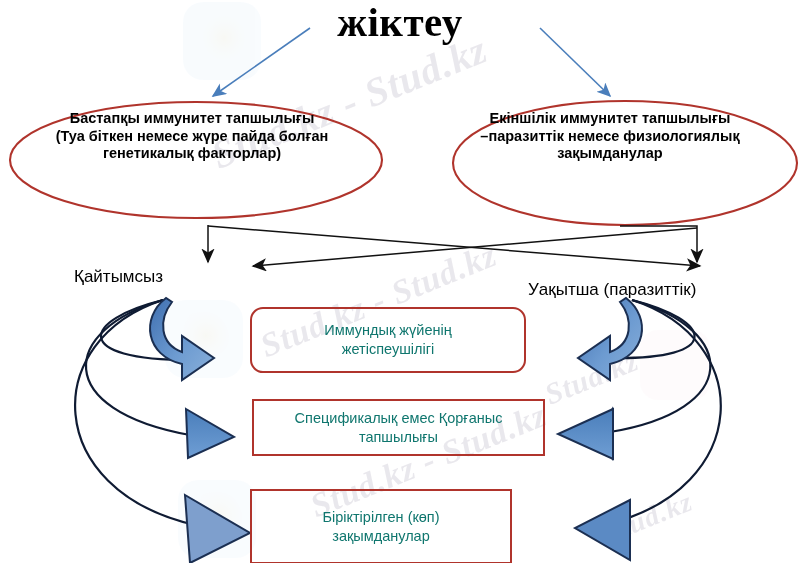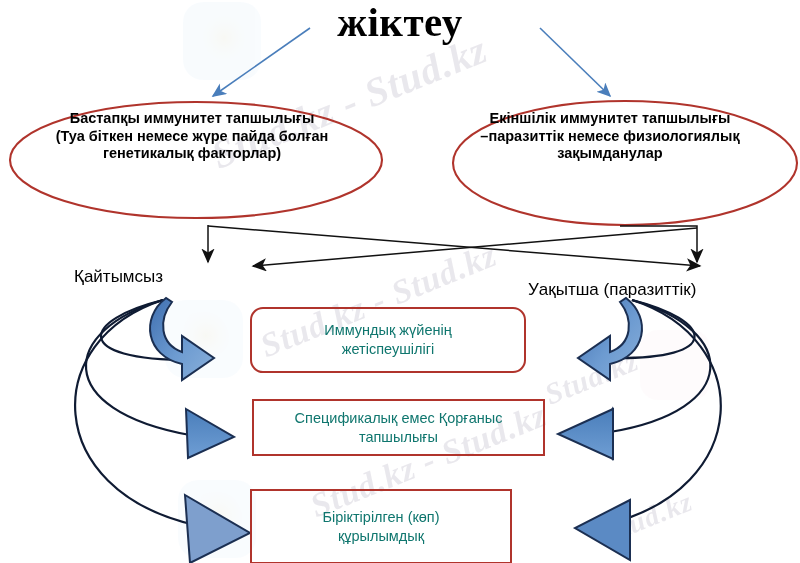--- a/index.html
+++ b/index.html
@@ -217,21 +217,21 @@
   <div class="red-box" id="box-nonspecific">
     <div>
       <div>Спецификалық емес Қорғаныс</div>
       <div>тапшылығы</div>
     </div>
   </div>
 
   <div class="red-box" id="box-combined">
     <div>
       <div>Біріктірілген (көп)</div>
-      <div>құрылымдық</div>
+      <div>зақымданулар</div>
     </div>
   </div>
 
   <svg id="art-front" viewBox="0 0 800 563" xmlns="http://www.w3.org/2000/svg">
 
     <g>
       <path d="M172 302
                C 158 320, 160 344, 182 352
                L 182 336
                L 214 358

